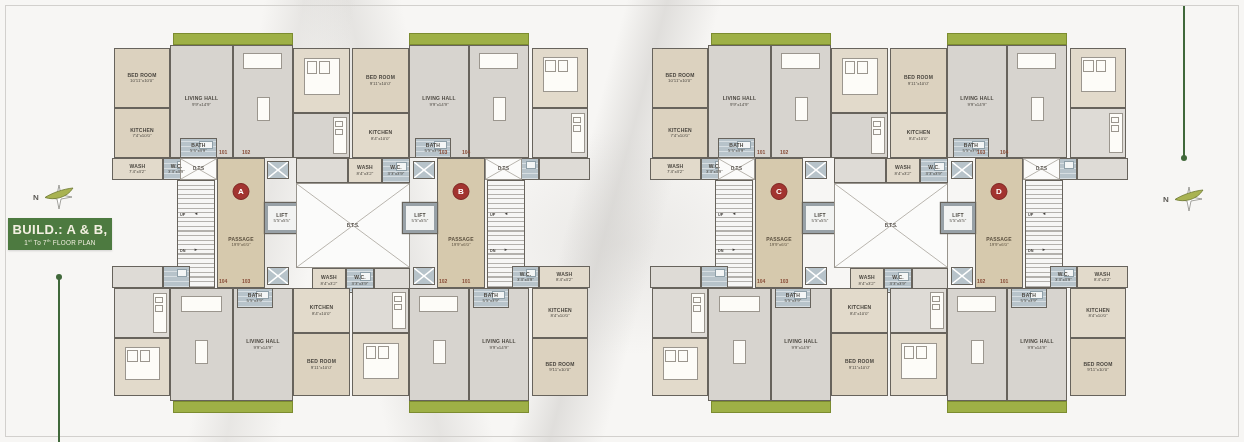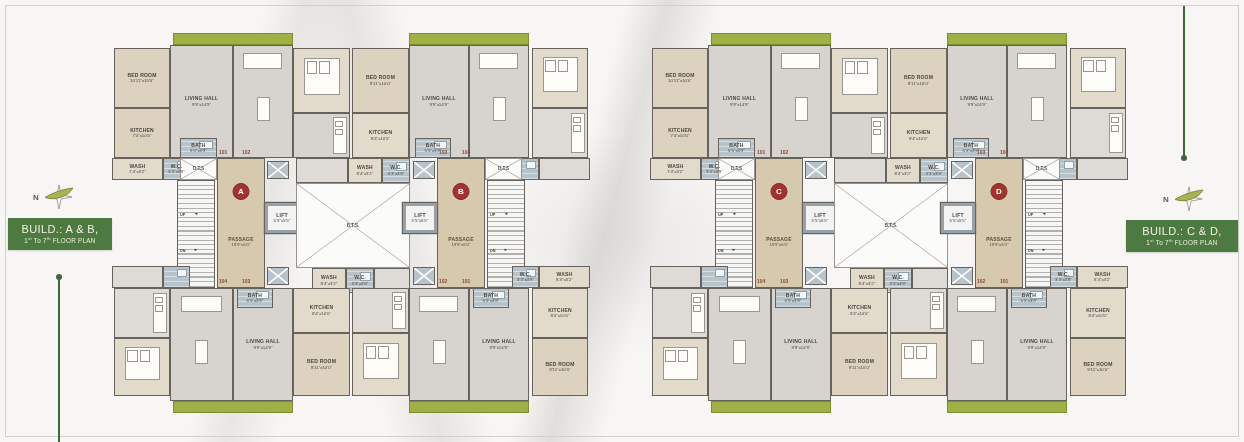--- a/index.html
+++ b/index.html
@@ -44,21 +44,21 @@
     color:#fff;font-size:8px;font-weight:bold;display:flex;align-items:center;justify-content:center;z-index:4;}
   .plabel{position:absolute;left:0;right:0;top:60%;text-align:center;color:#5a4f3e;line-height:1.3;}
   .stair-mark{position:absolute;left:0;right:0;text-align:center;font-size:4.5px;color:#3d3b38;}
   .updn{position:absolute;font-size:3.8px;color:#4a4742;font-weight:bold;}
 
   .compass{position:absolute;width:52px;height:28px;display:flex;align-items:center;gap:2px;}
   .nletter{font-size:8px;font-weight:bold;color:#5d5b56;}
   .title-box{position:absolute;background:#4d7a40;color:#f3f0e1;display:flex;flex-direction:column;
     align-items:center;justify-content:center;text-align:center;line-height:1.35;
     box-shadow:0 1px 2px rgba(0,0,0,.15);}
-  .t1{font-size:11px;font-weight:normal;letter-spacing:.4px;}
+  .t1{font-size:13px;font-weight:bold;letter-spacing:.4px;}
   .t2{font-size:6.3px;letter-spacing:.3px;}
   .t2 sup{font-size:4px;line-height:0;}
   .vline{position:absolute;width:1.5px;background:#40683a;}
   .vdot{position:absolute;left:-2.2px;width:6px;height:6px;border-radius:50%;background:#40683a;}
 </style>
 </head>
 <body>
 
 <div id="canvas">
   <div id="streaks"></div>
@@ -82,24 +82,20 @@
   <div class="vline" style="left:1183px;top:6px;height:152px;">
     <div class="vdot" style="bottom:-3px;"></div>
   </div>
   <div class="compass" style="left:1163px;top:185px;">
     <span class="nletter">N</span>
     <svg width="36" height="26" viewBox="0 0 36 26">
       <path d="M18 1 L20 11 L31 13 L20 15 L18 25 L16 15 L5 13 L16 11 Z" fill="#ffffff" stroke="#8b8b85" stroke-width="0.8"></path>
       <path d="M32 4 C 22 5, 11 9, 4 13.5 C 13 16.5, 26 14, 32 4 Z" fill="#a9b352" stroke="#6f7a33" stroke-width="0.8"></path>
     </svg>
   </div>
-  <div class="title-box" style="left:1126px;top:220px;width:112px;height:32px;">
-    <div class="t1">BUILD.: C &amp; D,</div>
-    <div class="t2"><span>1</span><sup>st</sup><span> To 7</span><sup>th</sup><span> FLOOR PLAN</span></div>
-  </div>
 <div class="plan" style="left: 112px;">
       <div class="pi green-strip" style="left: 61px; top: 2px; width: 120px; height: 12px;"></div>
       <div class="pi green-strip" style="left: 297px; top: 2px; width: 120px; height: 12px;"></div>
       <div class="pi green-strip" style="left: 61px; top: 370px; width: 120px; height: 12px;"></div>
       <div class="pi green-strip" style="left: 297px; top: 370px; width: 120px; height: 12px;"></div>
       <div class="pi room fill-beige" style="left: 2px; top: 17px; width: 56px; height: 60px;">
         <div class="rlabel">
           <span class="rname">BED ROOM</span>
           <span class="rdims">10'11"x10'0"</span>
         </div>

